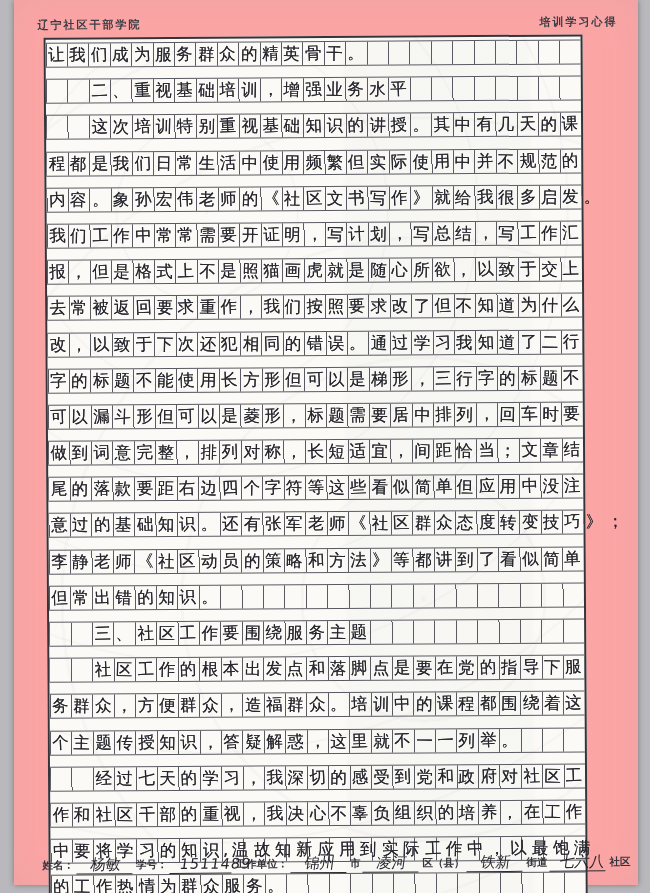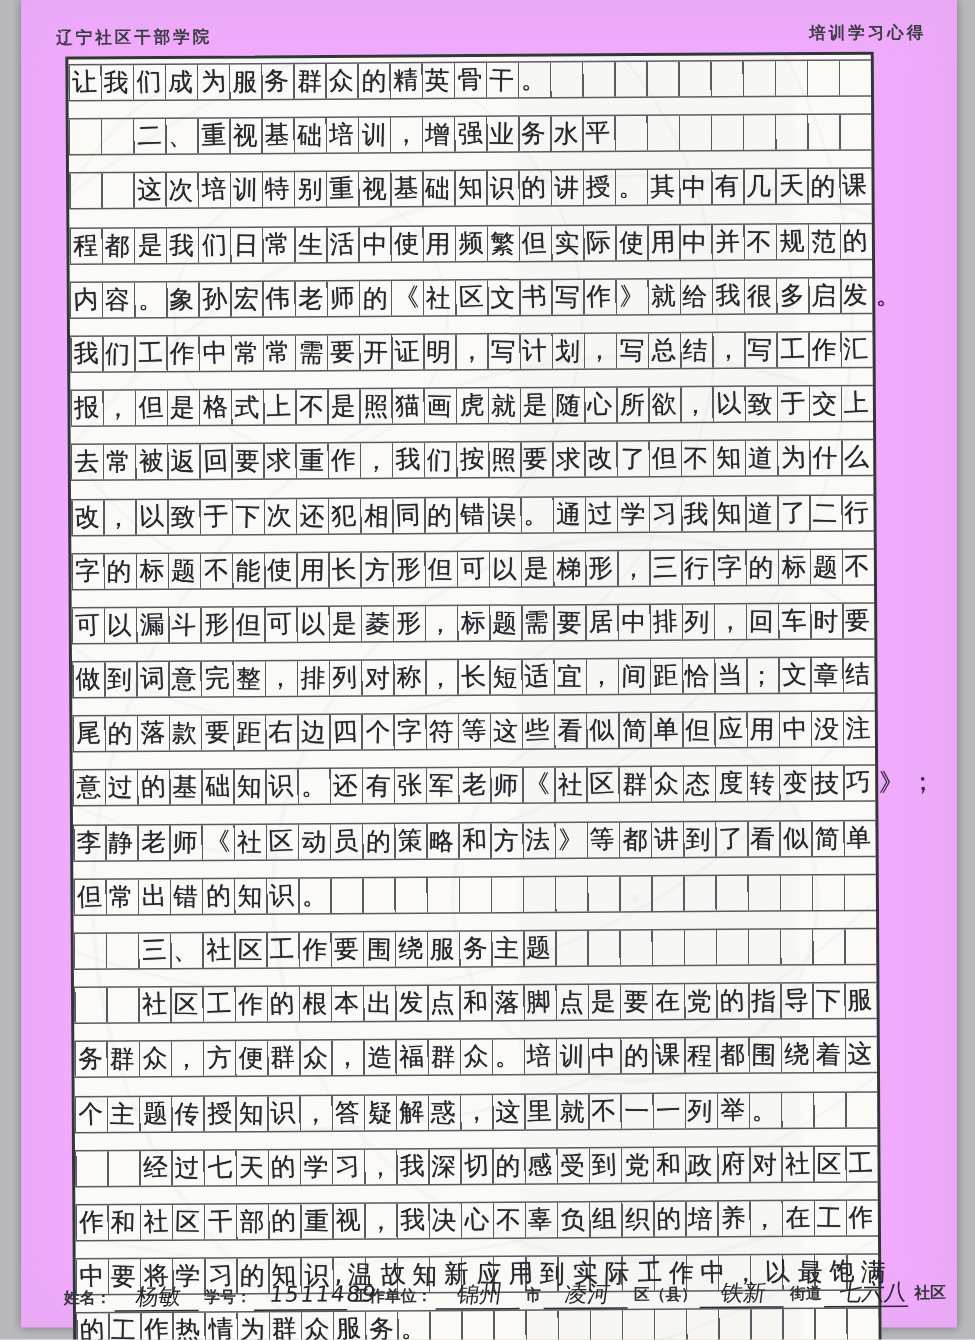--- a/index.html
+++ b/index.html
@@ -4,21 +4,21 @@
 <style>
   html,body{margin:0;padding:0;}
   body{
     width:650px;height:893px;overflow:hidden;position:relative;
     background:#b9b9bd;
     font-family:"Liberation Sans", sans-serif;
   }
   
   .paper{
     position:absolute;left:14px;top:0;right:12px;bottom:8px;
-    background:#f0abfc;
+    background:#fca5a5;
     box-shadow:0 0 6px rgba(0,0,0,.35), inset 0 0 40px rgba(150,150,160,.12);
   }
   .sheet-content{
     position:absolute;inset:0;
     transform:rotate(-0.35deg);
   }
   
   .hdr{
     position:absolute;top:16px;left:26px;right:18px;
     display:flex;justify-content:space-between;align-items:baseline;

